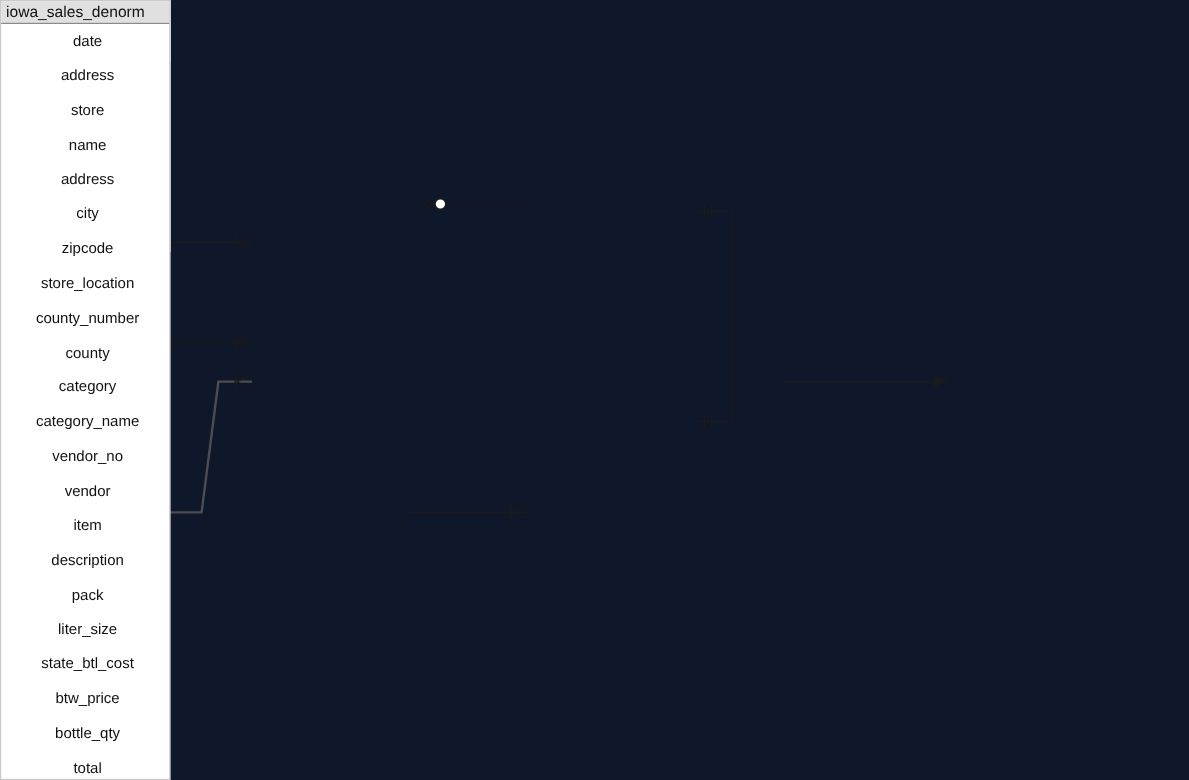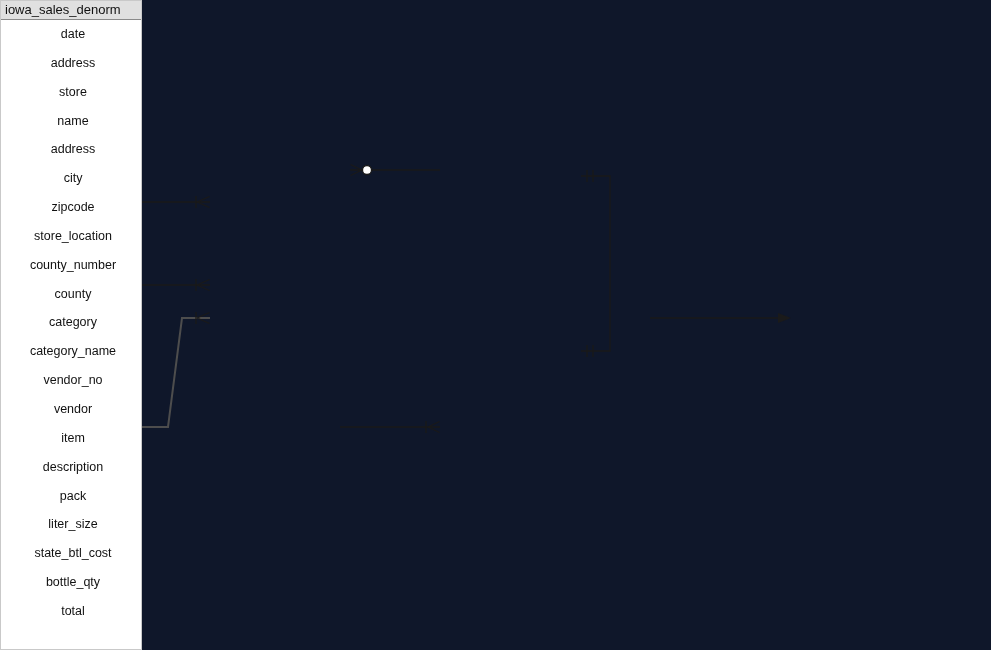--- a/index.html
+++ b/index.html
@@ -245,19 +245,20 @@
           <div class="frow">county</div>
           <div class="frow">category</div>
           <div class="frow">category_name</div>
           <div class="frow">vendor_no</div>
           <div class="frow">vendor</div>
           <div class="frow">item</div>
           <div class="frow">description</div>
           <div class="frow">pack</div>
           <div class="frow">liter_size</div>
           <div class="frow">state_btl_cost</div>
+          <div class="frow">btw_price</div>
           <div class="frow">bottle_qty</div>
           <div class="frow">total</div>
         </div>
     </div>
   </div>
 
 </div>
 
 </body></html>

